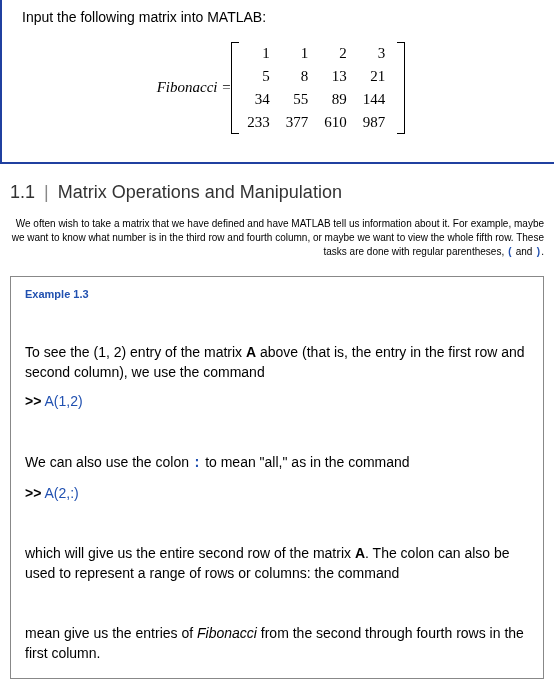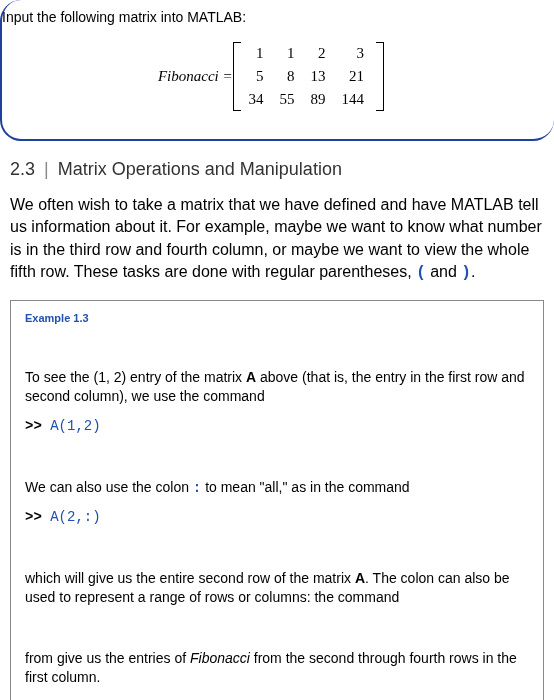--- a/index.html
+++ b/index.html
@@ -11,23 +11,22 @@
       font-family: Arial, Helvetica, sans-serif;
       width: 554px;
       background: #fff;
       color: #000;
       font-size: 14px;
       line-height: 1.4;
     }
     .problem-box {
       border-left: 2px solid #2040a0;
       border-bottom: 2px solid #2040a0;
-      padding: 8px 14px 14px 0;
+      padding: 8px 14px 14px 20px;
       margin-bottom: 16px;
-      border-radius: 21px;
     }
     .problem-intro {
       font-size: 14px;
       margin-bottom: 14px;
     }
     .matrix-eq {
       text-align: center;
       font-family: "Times New Roman", serif;
       font-size: 15px;
       margin: 10px 0 14px 0;
@@ -84,23 +83,24 @@
     }
     .sec-div {
       color: #888;
       margin: 0 4px;
       font-weight: 200;
     }
     .sec-title {
       font-weight: 300;
     }
     .para {
-      font-size: 16px;
+      font-size: 10px;
       margin: 0 10px 16px 10px;
       line-height: 1.4;
+      text-align: right;
     }
     .paren {
       color: #2050b0;
       font-family: "Courier New", monospace;
       font-weight: bold;
     }
     .example-box {
       border: 1px solid #888;
       margin: 0 10px;
       padding: 10px 14px 14px 14px;
@@ -117,21 +117,21 @@
       line-height: 1.4;
       margin-top: 41px;
     }
     .ex-para strong {
       font-weight: bold;
     }
     .ex-para em {
       font-style: italic;
     }
     .code-line {
-      font-family: Liberation Mono, monospace;
+      font-family: Liberation Sans, sans-serif;
       font-size: 14px;
       margin: 8px 0 12px 0;
     }
     .prompt {
       color: #000;
       font-weight: bold;
     }
     .cmd {
       color: #2050b0;
     }
@@ -162,28 +162,34 @@
           <td>8</td>
           <td>13</td>
           <td>21</td>
         </tr>
         <tr>
           <td>34</td>
           <td>55</td>
           <td>89</td>
           <td>144</td>
         </tr>
+        <tr>
+          <td>233</td>
+          <td>377</td>
+          <td>610</td>
+          <td>987</td>
+        </tr>
       </tbody>
         </table>
     </span>
   </div>
 </div>
 
 <div class="section-head">
-  <span class="sec-num">2.3</span>
+  <span class="sec-num">1.1</span>
   <span class="sec-div">|</span>
   <span class="sec-title">Matrix Operations and Manipulation</span>
 </div>
 
 <p class="para">
   <span>We often wish to take a matrix that we have defined and have MATLAB tell us information about it. For example, maybe we want to know what number is in the third row and fourth column, or maybe we want to view the whole fifth row. These tasks are done with regular parentheses, </span><span class="paren">(</span><span> and </span><span class="paren">)</span><span>.</span>
 </p>
 
 <div class="example-box">
   <div class="example-label">Example 1.3</div>
@@ -203,15 +209,15 @@
   <div class="code-line">
     <span class="prompt">&gt;&gt;</span><span class="cmd"> A(2,:)</span>
   </div>
 
   <p class="ex-para">
     <span>which will give us the entire second row of the matrix </span><strong>A</strong><span>. The colon can also be used to represent a range of rows or columns: the command</span>
   </p>
 
 
   <p class="ex-para" style="margin-bottom:0">
-    <span>from give us the entries of </span><em>Fibonacci</em><span> from the second through fourth rows in the first column.</span>
+    <span>mean give us the entries of </span><em>Fibonacci</em><span> from the second through fourth rows in the first column.</span>
   </p>
 </div>
 
 </body></html>

